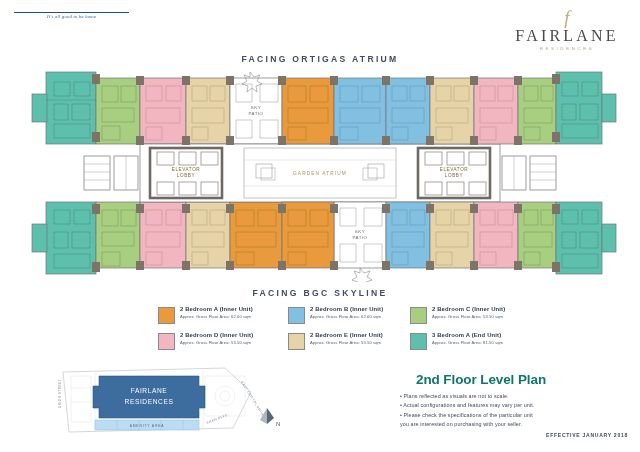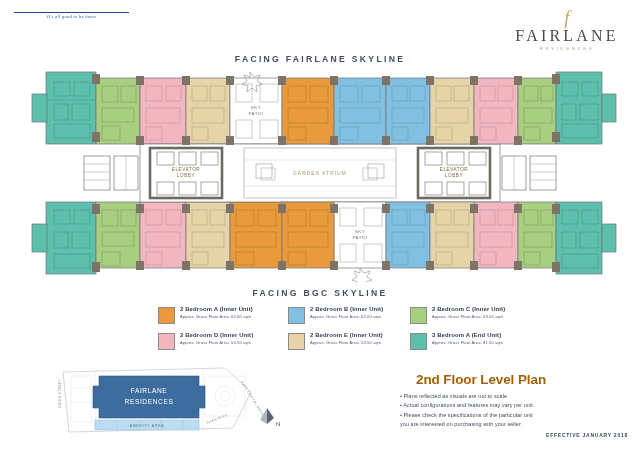--- a/index.html
+++ b/index.html
@@ -93,21 +93,21 @@
   }
   .lg-txt .lg-t1{font-size:5.9px;font-weight:bold;color:#2f3b4c;letter-spacing:.15px;line-height:1.25;}
   .lg-txt .lg-t2{font-size:4.1px;color:#55606e;letter-spacing:.1px;margin-top:1px;}
 
   
   #sitemap{left:55px;top:362px;width:240px;height:86px;}
   #sitemap svg{display:block;}
 
   
   #plan-title{
-    left:416px;top:372px;font-size:13.5px;font-weight:bold;color:#a16207;
+    left:416px;top:372px;font-size:13.5px;font-weight:bold;color:#0f766e;
     letter-spacing:-.1px;
   }
   #notes{left:400px;top:392px;width:230px;}
   #notes div{font-size:5.4px;color:#3f4b5b;line-height:1.72;letter-spacing:.1px;}
   #effective{
     right:12px;top:432px;font-size:5.1px;font-weight:bold;color:#3f4b5b;
     letter-spacing:.7px;
   }
 </style>
 </head>
@@ -116,21 +116,21 @@
 <div class="abs" id="dmci-logo">
   <div class="dmci-tag">It's all good to be home</div>
 </div>
 
 <div class="abs" id="fairlane-logo">
   <div class="fl-mono">f</div>
   <div class="fl-name">FAIRLANE</div>
   <div class="fl-sub">RESIDENCES</div>
 </div>
 
-<div class="abs facing" id="facing-top">FACING FAIRLANE SKYLINE</div>
+<div class="abs facing" id="facing-top">FACING ORTIGAS ATRIUM</div>
 <div class="abs facing" id="facing-bottom">FACING BGC SKYLINE</div>
 
 <div class="abs" id="floorplan">
 <svg width="604" height="218" viewBox="0 0 604 218" xmlns="http://www.w3.org/2000/svg">
   <defs>
     <g id="unitdetail">
       <rect x="4" y="4" width="28" height="20" fill="none" stroke="#6d6a64" stroke-width="0.5"></rect>
       <rect x="6" y="28" width="14" height="12" fill="none" stroke="#6d6a64" stroke-width="0.5"></rect>
       <line x1="4" y1="26" x2="32" y2="26" stroke="#6d6a64" stroke-width="0.4"></line>
     </g>

